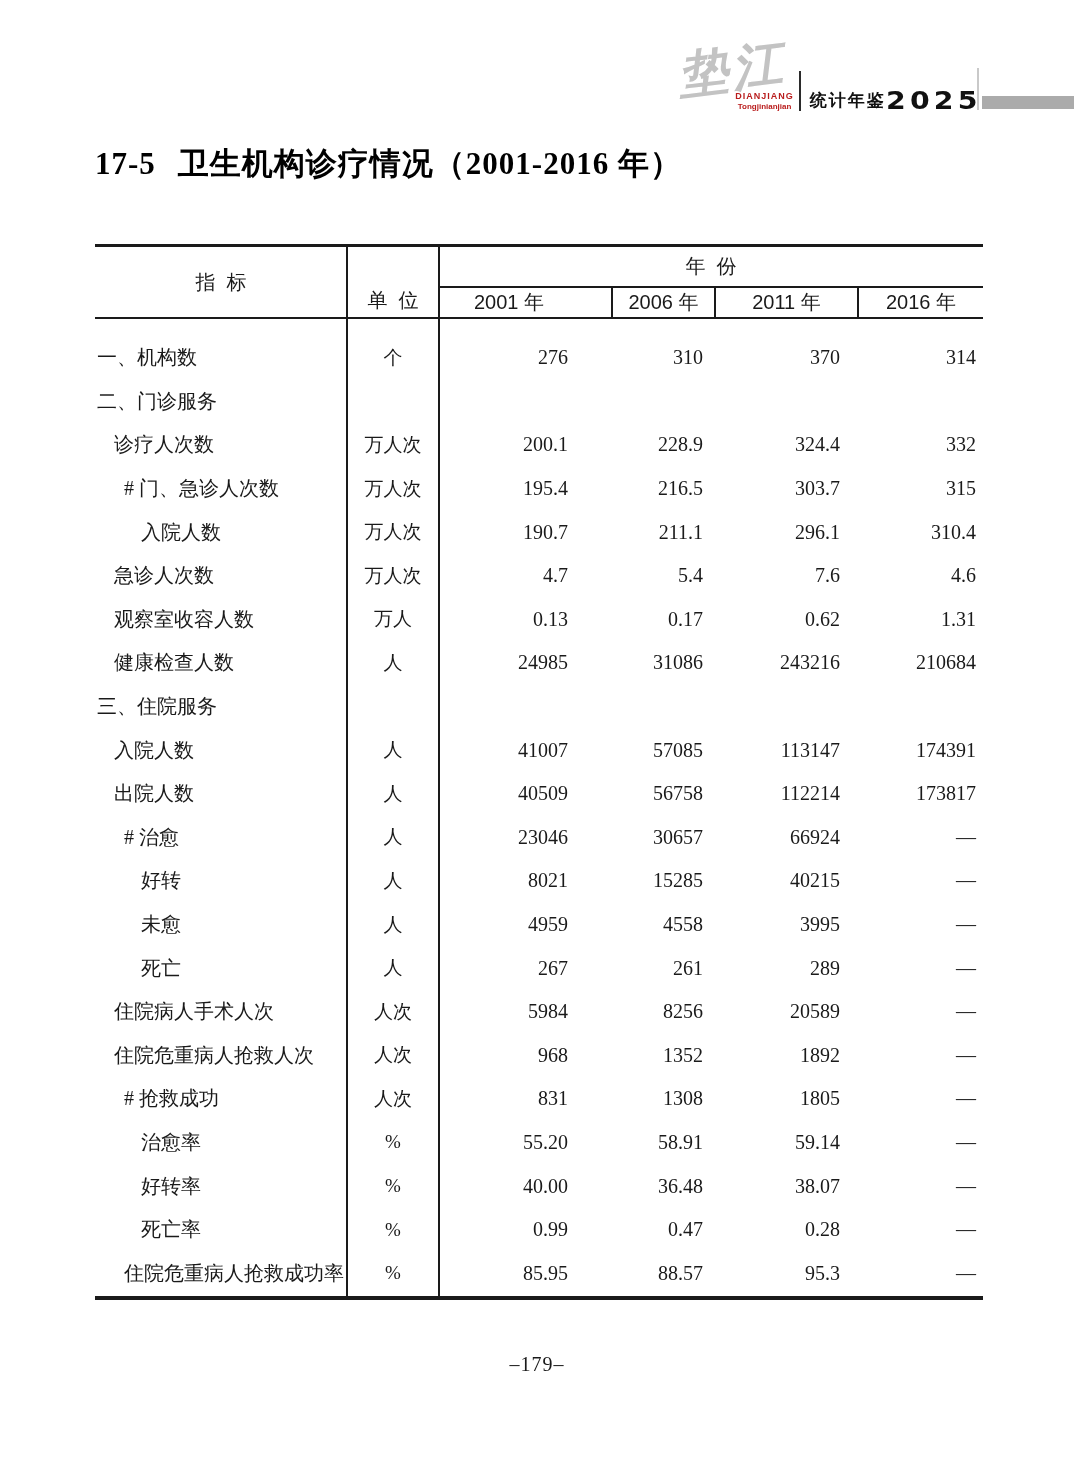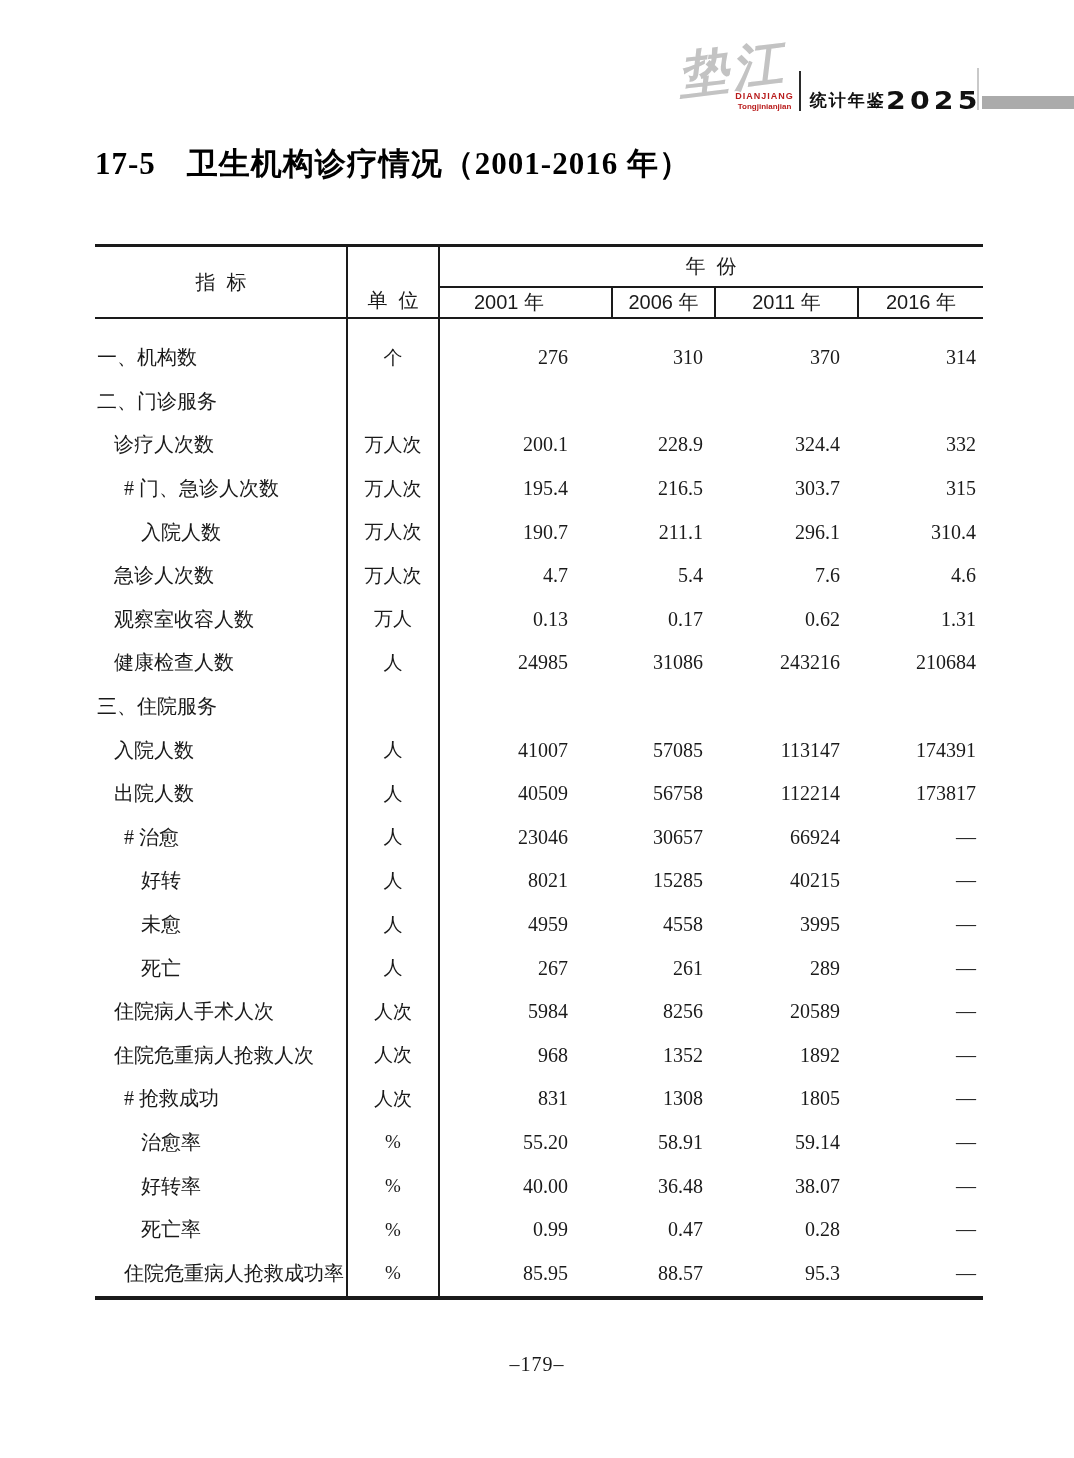--- a/index.html
+++ b/index.html
@@ -74,21 +74,21 @@
   
   .title {
     position: absolute;
     left: 95px; top: 143px;
     font-size: 31px;
     font-weight: bold;
     color: #000;
     white-space: nowrap;
     letter-spacing: 1px;
   }
-  .title .title-no { margin-right: 31px; }
+  .title .title-no { margin-right: 22px; }
 
   
   .table {
     position: absolute;
     left: 95px; top: 244px;
     width: 888px;
     border-top: 3px solid #1a1a1a;
     border-bottom: 4px solid #1a1a1a;
   }
   .vline { position: absolute; top: 0; bottom: 0; width: 2px; background: #1a1a1a; }

